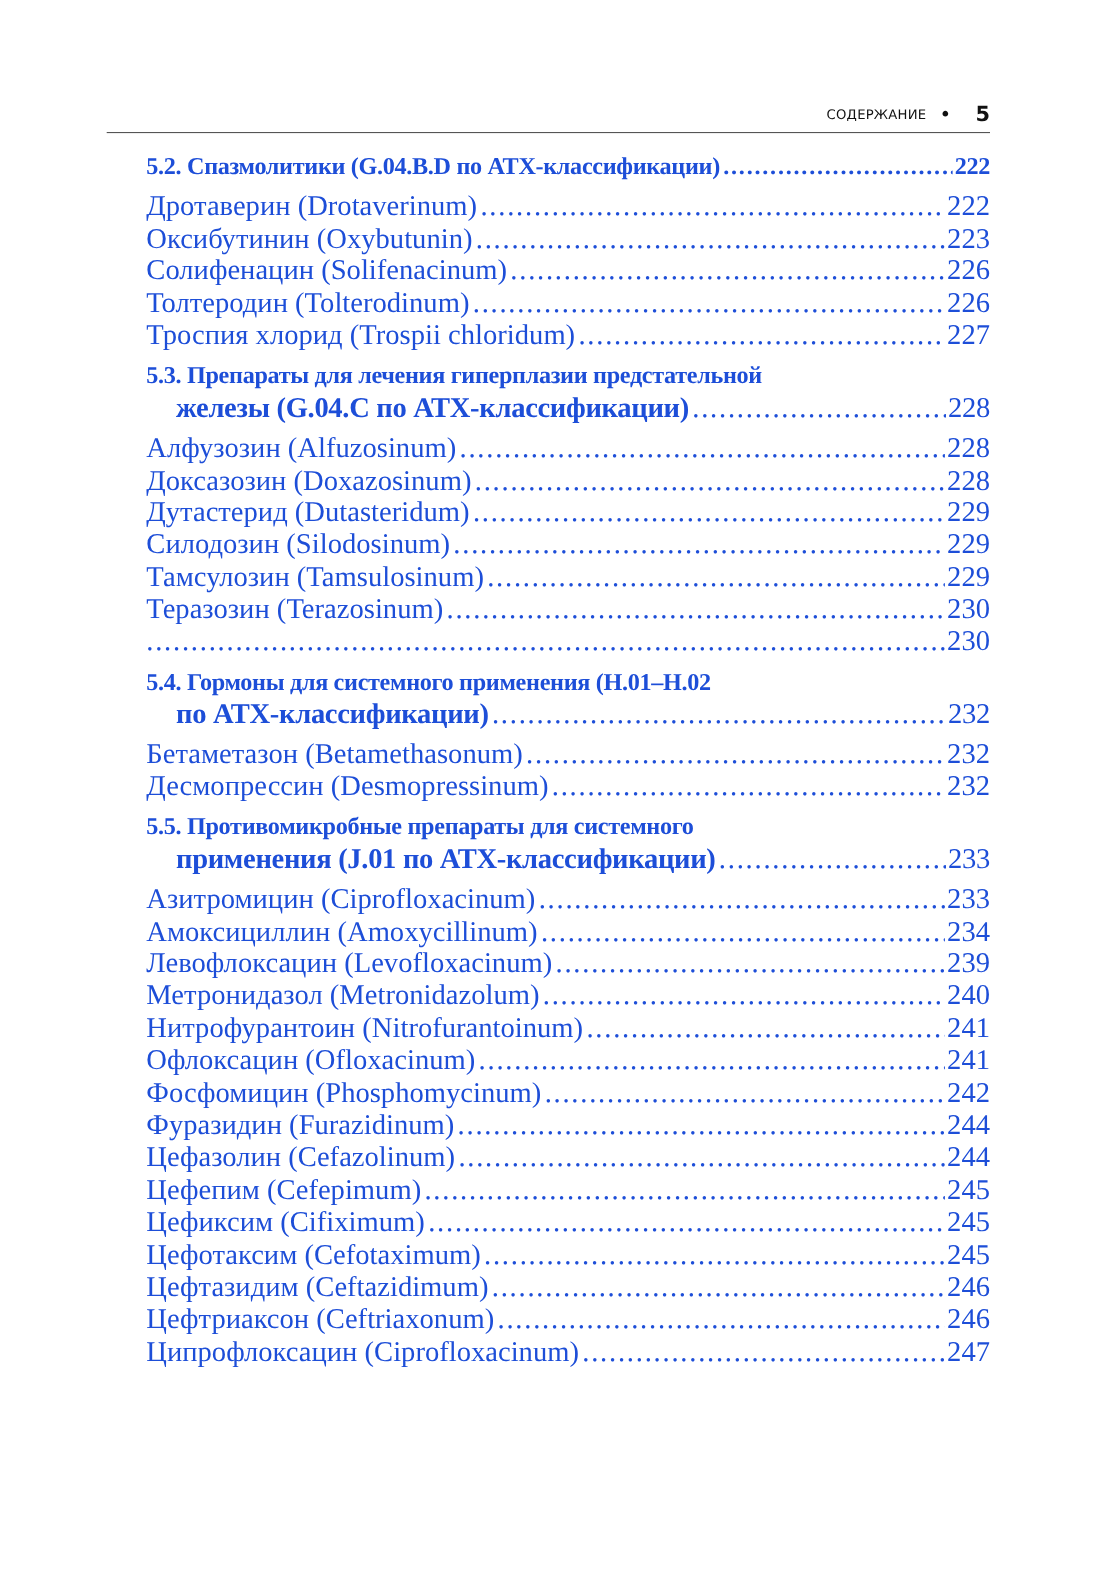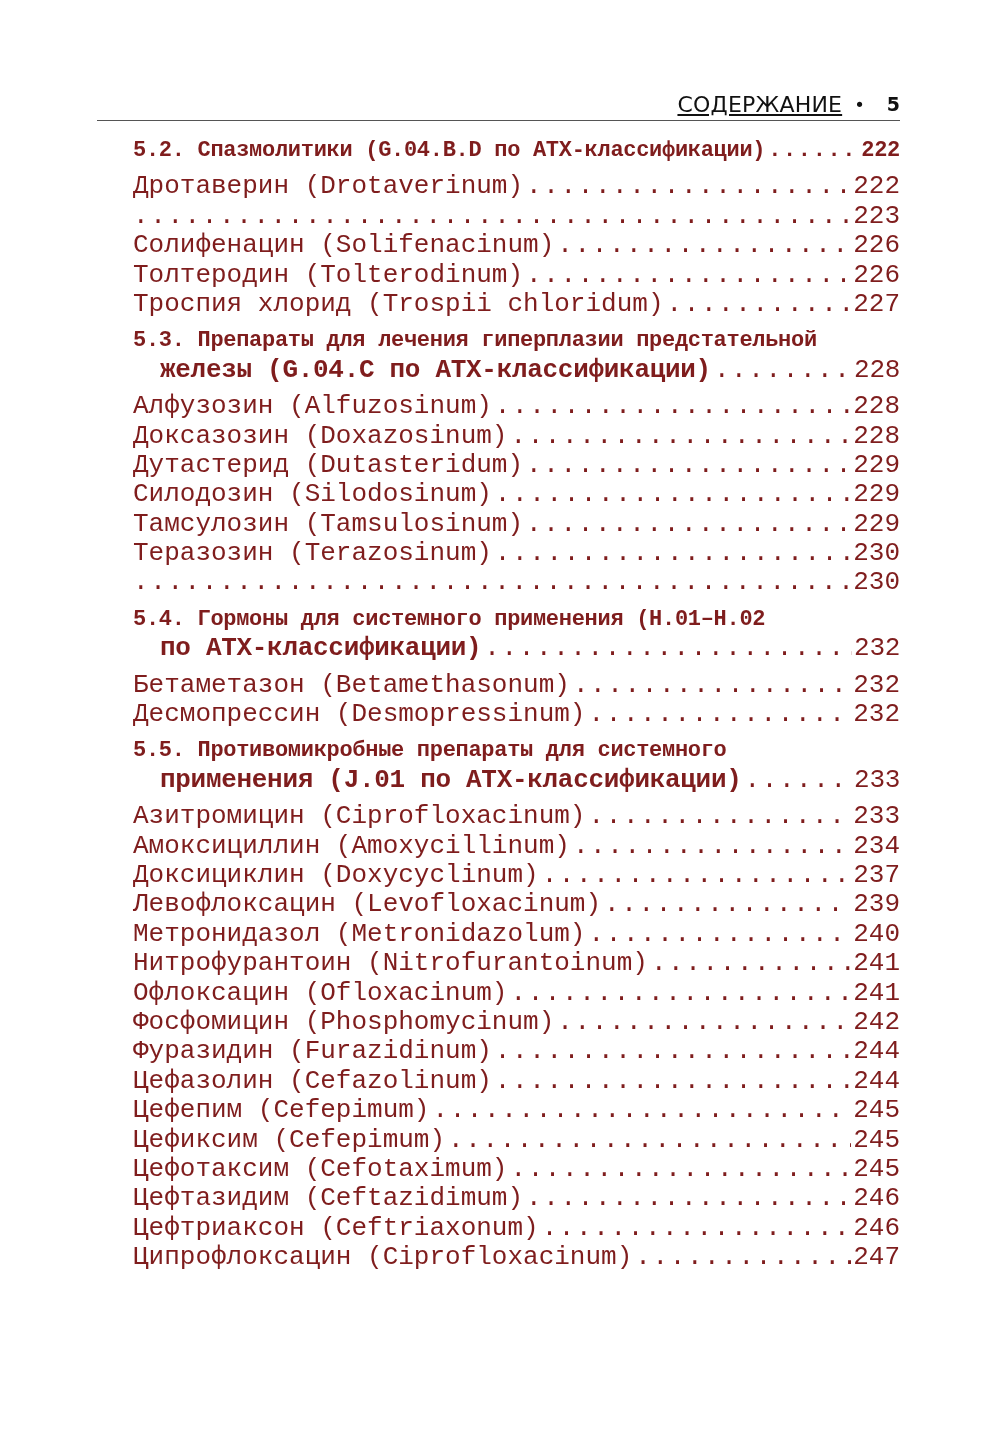--- a/index.html
+++ b/index.html
@@ -4,25 +4,25 @@
 <style>
   html, body { margin: 0; padding: 0; background: #ffffff; }
   body { width: 1000px; height: 1433px; position: relative; overflow: hidden; }
   .page { position: absolute; left: 0; top: 0; width: 1000px; height: 1433px; }
   .running-head {
     position: absolute; left: 97px; top: 88px; width: 803px; height: 32px;
     border-bottom: 1.5px solid #555;
     display: flex; justify-content: flex-end; align-items: center;
     font-family: "DejaVu Sans", sans-serif; color: #111;
   }
-  .rh-title { font-size: 22px; letter-spacing: 0.2px; text-decoration: underline; }
+  .rh-title { font-size: 12px; letter-spacing: 0.2px; }
   .rh-bullet { font-size: 18px; margin: 0 22px 0 12px; }
   .rh-page { font-size: 19px; font-weight: bold; }
   .toc { position: absolute; left: 133px; top: 136px; width: 767px;
-         font-family: Liberation Mono, monospace; color: #7f1d1d; }
+         font-family: Liberation Serif, serif; color: #1d4ed8; }
   .entry { position: relative; font-size: 26px; line-height: 29.4px; height: 29.4px;
            display: flex; align-items: baseline; white-space: nowrap; }
   .entry .label { padding-right: 3px; }
   .entry .leader { flex: 1; overflow: hidden; letter-spacing: 1.6px; }
   .entry .leader::before { content: "..................................................................................................................................................................................................................................."; }
   .entry .page-num { padding-left: 2px; }
   .section { font-weight: bold; font-size: 22px; letter-spacing: -0.3px; }
   .section .first { line-height: 29.4px; height: 29.4px; white-space: nowrap; }
   .section .entry { padding-left: 27px; font-weight: bold; justify-content: flex-end; }
   .section .entry .page-num { font-weight: normal; }
@@ -48,20 +48,21 @@
       <span class="leader"></span>
       <span class="page-num">222</span>
     </div>
     <div class="gap"></div>
     <div class="entry">
         <span class="label">Дротаверин (Drotaverinum)</span>
         <span class="leader"></span>
         <span class="page-num">222</span>
       </div>
     <div class="entry">
+        <span class="label">Оксибутинин (Oxybutunin)</span>
         <span class="leader"></span>
         <span class="page-num">223</span>
       </div>
     <div class="entry">
         <span class="label">Солифенацин (Solifenacinum)</span>
         <span class="leader"></span>
         <span class="page-num">226</span>
       </div>
     <div class="entry">
         <span class="label">Толтеродин (Tolterodinum)</span>
@@ -154,25 +155,20 @@
         <span class="label">Азитромицин (Ciprofloxacinum)</span>
         <span class="leader"></span>
         <span class="page-num">233</span>
       </div>
     <div class="entry">
         <span class="label">Амоксициллин (Amoxycillinum)</span>
         <span class="leader"></span>
         <span class="page-num">234</span>
       </div>
     <div class="entry">
-        <span class="label">Доксициклин (Doxycyclinum)</span>
-        <span class="leader"></span>
-        <span class="page-num">237</span>
-      </div>
-    <div class="entry">
         <span class="label">Левофлоксацин (Levofloxacinum)</span>
         <span class="leader"></span>
         <span class="page-num">239</span>
       </div>
     <div class="entry">
         <span class="label">Метронидазол (Metronidazolum)</span>
         <span class="leader"></span>
         <span class="page-num">240</span>
       </div>
     <div class="entry">
@@ -199,21 +195,21 @@
         <span class="label">Цефазолин (Cefazolinum)</span>
         <span class="leader"></span>
         <span class="page-num">244</span>
       </div>
     <div class="entry">
         <span class="label">Цефепим (Cefepimum)</span>
         <span class="leader"></span>
         <span class="page-num">245</span>
       </div>
     <div class="entry">
-        <span class="label">Цефиксим (Cefepimum)</span>
+        <span class="label">Цефиксим (Cifiximum)</span>
         <span class="leader"></span>
         <span class="page-num">245</span>
       </div>
     <div class="entry">
         <span class="label">Цефотаксим (Cefotaximum)</span>
         <span class="leader"></span>
         <span class="page-num">245</span>
       </div>
     <div class="entry">
         <span class="label">Цефтазидим (Ceftazidimum)</span>

